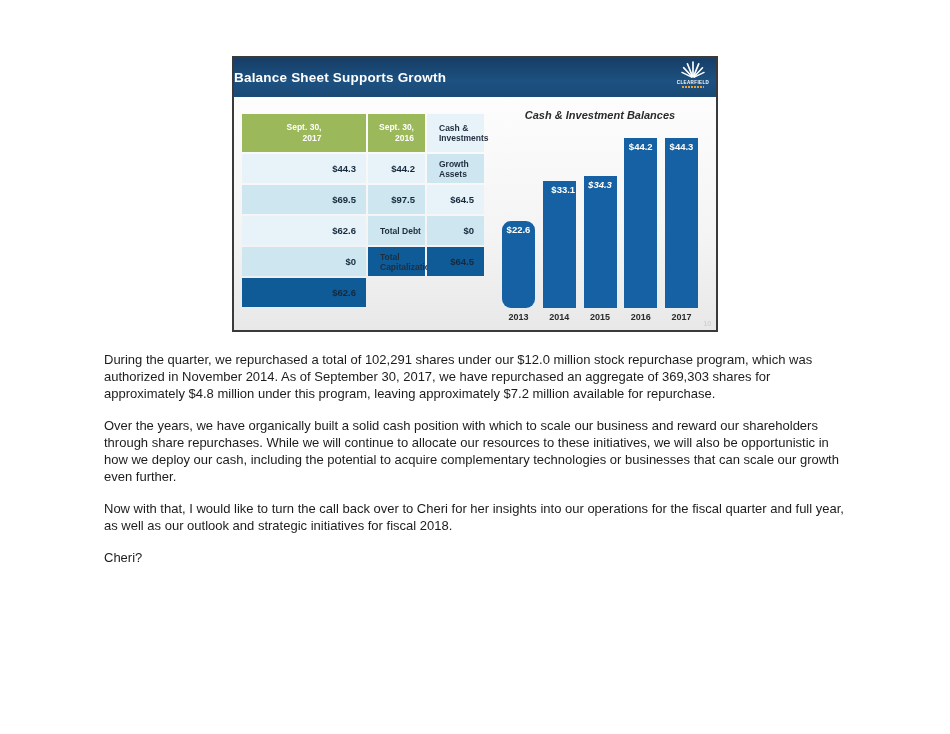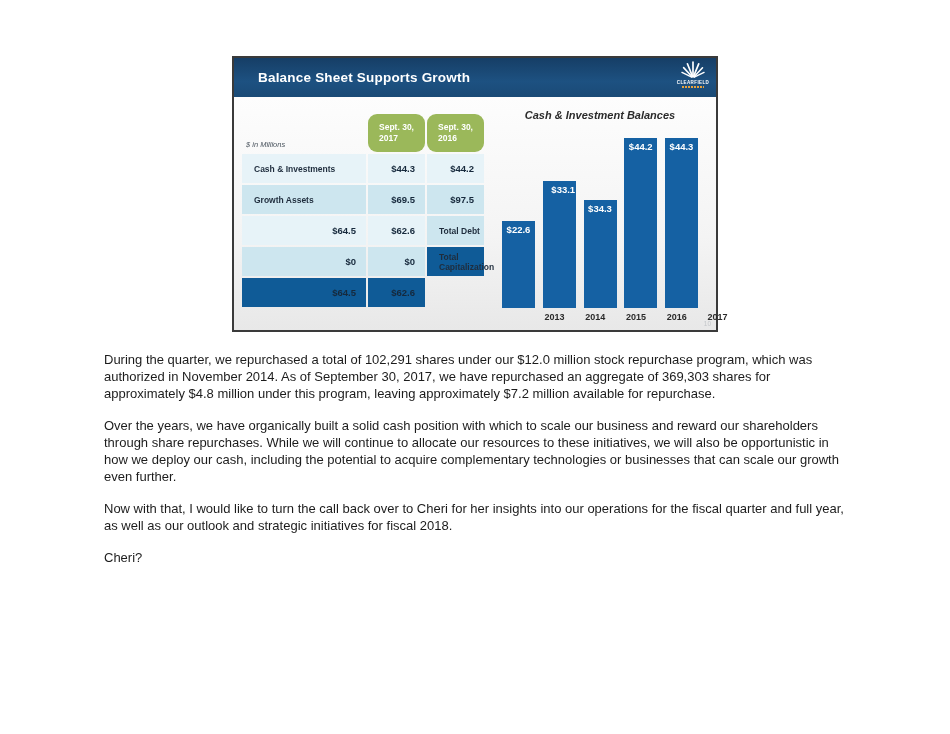--- a/index.html
+++ b/index.html
@@ -5,56 +5,56 @@
   * { margin:0; padding:0; box-sizing:border-box; }
   html,body { width:950px; height:734px; background:#ffffff; overflow:hidden;
               font-family:"Liberation Sans", sans-serif; }
 
   
   .slide { position:absolute; left:232px; top:56px; width:486px; height:276px;
            border:2px solid #3a3a3a; background:#fbfbfb; }
   .slide-header { position:relative; height:39px;
            background:linear-gradient(180deg,#163e66 0%,#1d5181 60%,#1a4a76 100%);
            display:flex; align-items:center; }
-  .slide-title { color:#ffffff; font-weight:bold; font-size:13.5px; padding-left:24px;
+  .slide-title { color:#ffffff; font-weight:bold; font-size:13.5px; padding-left:0;
            letter-spacing:0.2px; }
   .logo { position:absolute; right:5px; top:2px; width:36px; height:35px;
           display:flex; flex-direction:column; align-items:center; }
   .logo svg { width:26px; height:20px; display:block; }
   .logo-name { color:#ffffff; font-size:4.5px; font-weight:bold; letter-spacing:0.4px; line-height:5px; }
   .logo-tag { margin-top:1px; width:22px; height:2px;
           background:repeating-linear-gradient(90deg,#e8a33d 0 2px,transparent 2px 3px); }
 
   .slide-body { position:relative; height:233px;
            background:linear-gradient(180deg,#fdfdfd 0%,#f4f4f4 60%,#e8e8e8 100%); }
 
   
   .fin-table { position:absolute; left:8px; top:17px; width:242px;
            display:grid; grid-template-columns:124px 57px 57px;
            grid-template-rows:38px repeat(5,29px); gap:2px; background:transparent; }
   .cell { display:flex; align-items:center; }
   .units-cell { align-items:flex-end; font-size:7.5px; font-style:italic;
            color:#4a545e; padding:0 0 3px 4px; }
   .col-head { background:#9bb85a; color:#ffffff; font-weight:bold; font-size:8.5px;
-           justify-content:center; text-align:left; white-space:pre-line; line-height:11px;border-radius:9px; }
+           justify-content:center; text-align:right; white-space:pre-line; line-height:11px; }
   .row-light { background:#e7f3f8; }
   .row-mid   { background:#cde6ef; }
   .row-dark  { background:#0f5b97; }
   .lbl { font-weight:bold; font-size:8.5px; color:#1f2d3d; padding-left:12px; }
   .val { font-weight:bold; font-size:9.5px; color:#16293c; justify-content:flex-end; padding-right:10px; }
 
   
   .chart-title { position:absolute; left:264px; top:12px; width:204px; text-align:center;
            font-size:11px; font-weight:bold; font-style:italic; color:#2b2b2b; }
   .bars { position:absolute; left:268px; top:41px; width:196px; height:170px;
            display:flex; align-items:flex-end; justify-content:space-between; }
   .bar { width:33px; display:flex; justify-content:center; align-items:flex-start; }
   .bar-label { color:#ffffff; font-weight:bold; font-size:9.5px; padding-top:3px; white-space:nowrap; }
   .years { position:absolute; left:268px; top:215px; width:196px;
-           display:flex; justify-content:space-between;margin-left:36px; }
+           display:flex; justify-content:space-between; }
   .year { width:33px; text-align:center; font-weight:bold; font-size:9px; color:#2a2a2a; }
   .slide-pagenum { position:absolute; right:5px; bottom:3px; font-size:6.5px; color:#c4c7ca; }
 
   
   .doc-body { position:absolute; left:104px; top:351px; width:748px;
            font-size:13px; line-height:17px; color:#1c1c1c; }
   .doc-body p { margin-bottom:15px; }
 </style>
 </head>
 <body>
@@ -87,21 +87,20 @@
         </g>
       </svg>
       <span class="logo-name">CLEARFIELD</span>
       <span class="logo-tag"></span>
     </div>
   </div>
 
   <div class="slide-body">
 
     <div class="fin-table">
-      <div class="cell units-cell">$ in Millions</div>
       <div class="cell col-head">Sept. 30,
 2017</div>
       <div class="cell col-head">Sept. 30,
 2016</div>
 
       <div class="cell row-light lbl">Cash &amp; Investments</div>
       <div class="cell row-light val">$44.3</div>
       <div class="cell row-light val">$44.2</div>
 
       <div class="cell row-mid lbl">Growth Assets</div>
@@ -115,27 +114,27 @@
       <div class="cell row-mid val">$0</div>
       <div class="cell row-mid val">$0</div>
 
       <div class="cell row-dark lbl">Total Capitalization</div>
       <div class="cell row-dark val">$64.5</div>
       <div class="cell row-dark val">$62.6</div>
     </div>
 
     <div class="chart-title">Cash &amp; Investment Balances</div>
     <div class="bars">
-        <div class="bar" style="height: 87px; background: rgb(21, 97, 163);">
+        <div class="bar" style="height: 87px; background: rgb(21, 97, 163); border-radius: 9px;">
           <span class="bar-label">$22.6</span>
         </div>
         <div class="bar" style="height: 127px; background: rgb(21, 97, 163); padding-left: 8px;">
           <span class="bar-label">$33.1</span>
         </div>
-        <div class="bar" style="height: 108px; background: rgb(21, 97, 163);">
+        <div class="bar" style="height: 132px; background: rgb(21, 97, 163); font-style: italic;">
           <span class="bar-label">$34.3</span>
         </div>
         <div class="bar" style="height: 170px; background: rgb(21, 97, 163);">
           <span class="bar-label">$44.2</span>
         </div>
         <div class="bar" style="height: 170px; background: rgb(21, 97, 163);">
           <span class="bar-label">$44.3</span>
         </div>
       </div>
     <div class="years">

